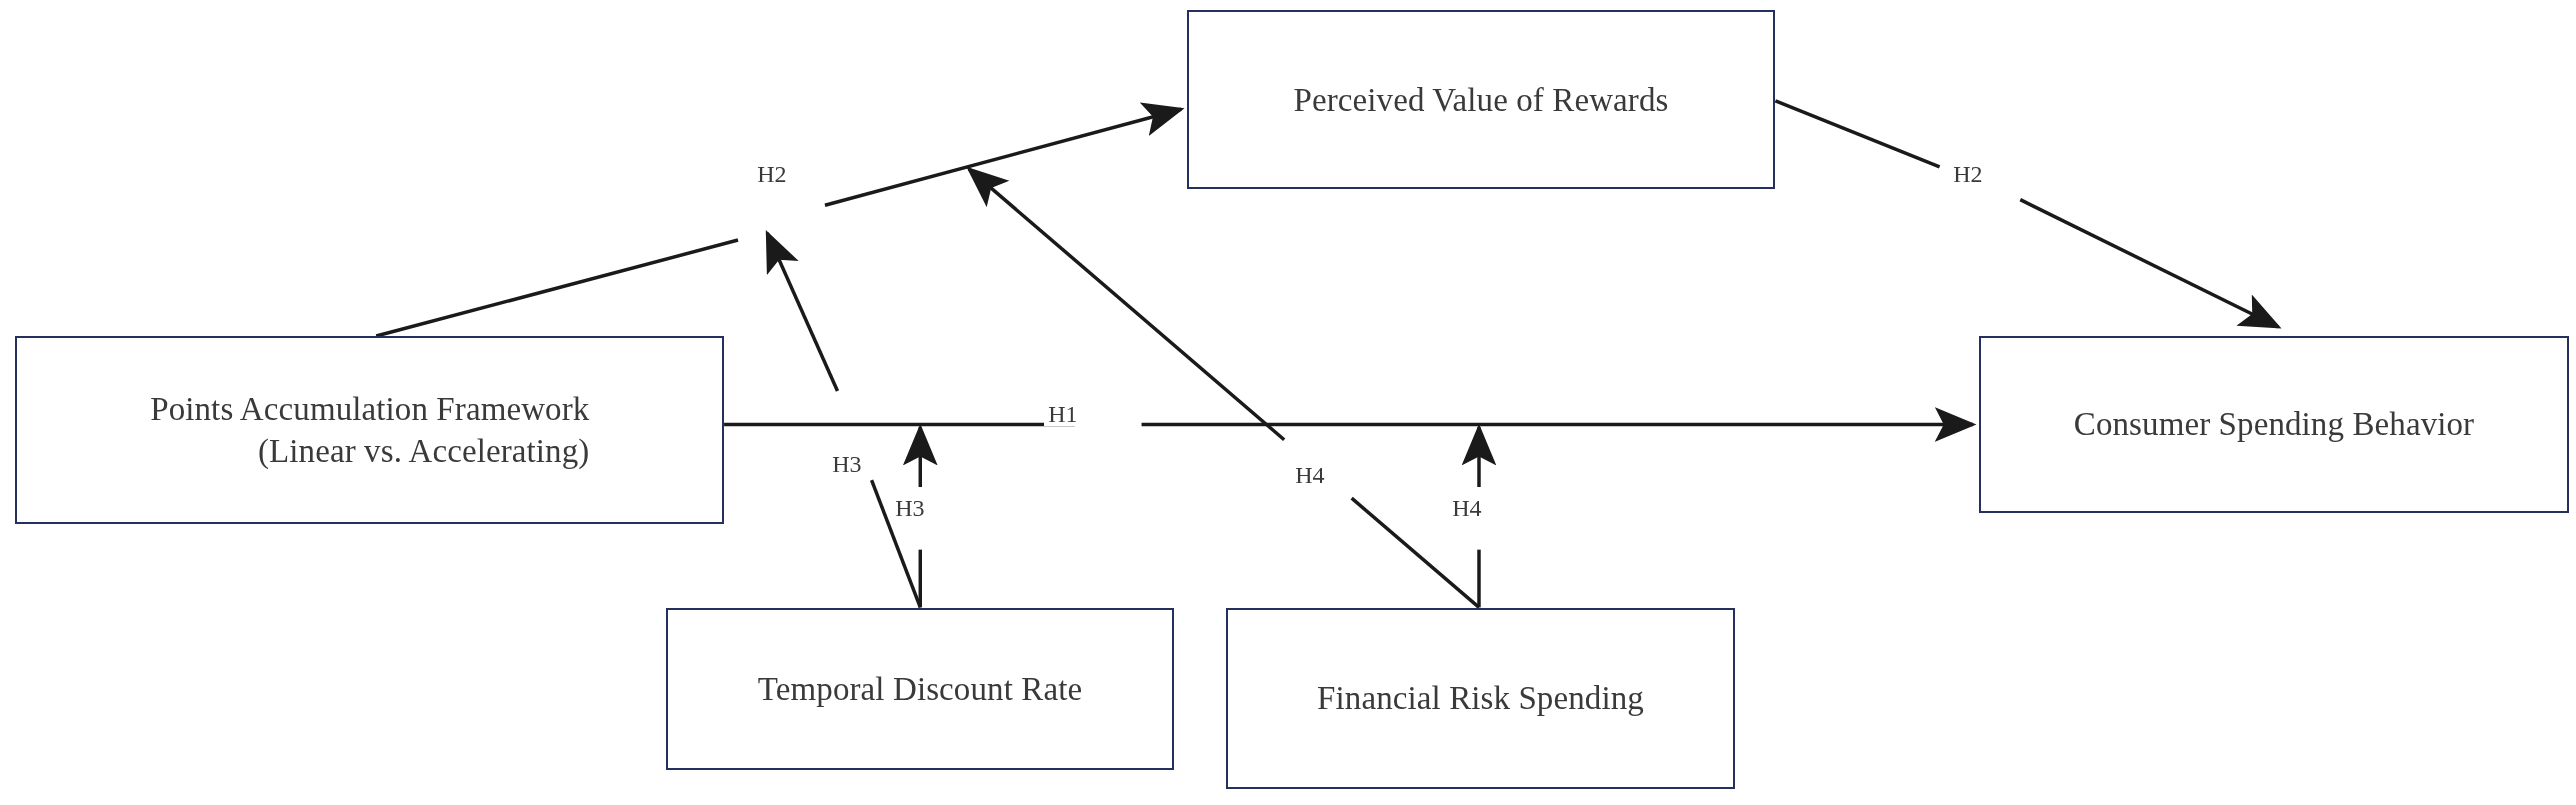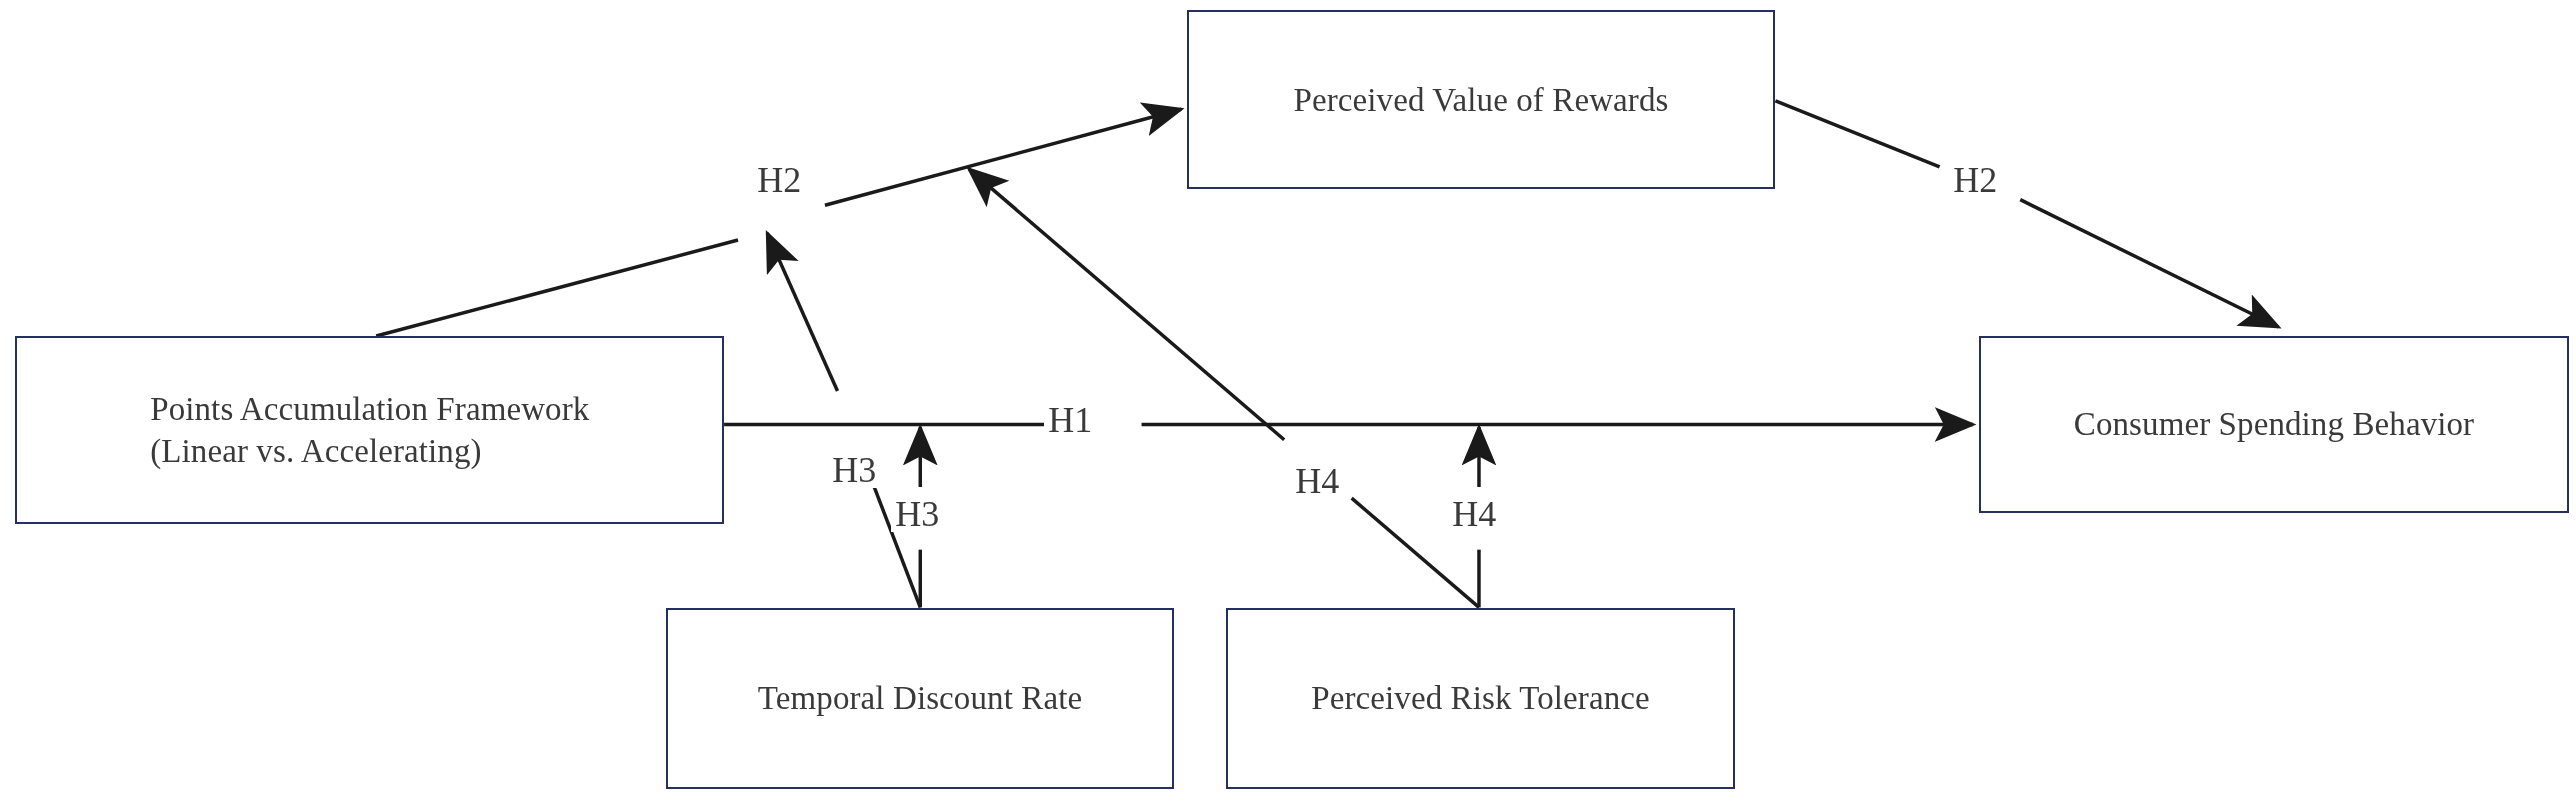--- a/index.html
+++ b/index.html
@@ -28,35 +28,35 @@
     display: block;
   }
   .node-box {
     position: absolute;
     box-sizing: border-box;
     background: #ffffff;
     border: 2.1px solid #26305e;
     display: flex;
     align-items: center;
     justify-content: center;
-    text-align: left;
+    text-align: right;
     z-index: 3;
   }
   .node-label {
     font-family: "Liberation Serif", "DejaVu Serif", serif;
     font-size: 33px;
     line-height: 1.28;
     color: #3a3a3a;
     white-space: pre-line;
     letter-spacing: 0.1px;
   }
   .edge-label {
     position: absolute;
     font-family: "Liberation Serif", "DejaVu Serif", serif;
-    font-size: 36px;
+    font-size: 24px;
     color: #3a3a3a;
     background: #ffffff;
     padding: 0 4.2px;
     z-index: 4;
     white-space: nowrap;
     line-height: 1;
   }
 </style>
 </head>
 <body>
@@ -98,26 +98,26 @@
   </div>
 
   <div class="node-box" style="left:1187px; top:10.4px; width:588px; height:179px;">
     <div class="node-label">Perceived Value of Rewards</div>
   </div>
 
   <div class="node-box" style="left:1979px; top:336px; width:590px; height:177px;">
     <div class="node-label">Consumer Spending Behavior</div>
   </div>
 
-  <div class="node-box" style="left:666px; top:608px; width:508px; height:181px;">
+  <div class="node-box" style="left:666px; top:608px; width:508px; height:162px;">
     <div class="node-label">Temporal Discount Rate</div>
   </div>
 
   <div class="node-box" style="left:1226px; top:608px; width:509px; height:181px;">
-    <div class="node-label">Perceived Risk Tolerance</div>
+    <div class="node-label">Financial Risk Spending</div>
   </div>
 
   <div class="edge-label" style="left:753px; top:162px;">H2</div>
 
   <div class="edge-label" style="left:1949px; top:162px;">H2</div>
 
   <div class="edge-label" style="left:1044px; top:402px;">H1</div>
 
   <div class="edge-label" style="left:828px; top:452px;">H3</div>
 

